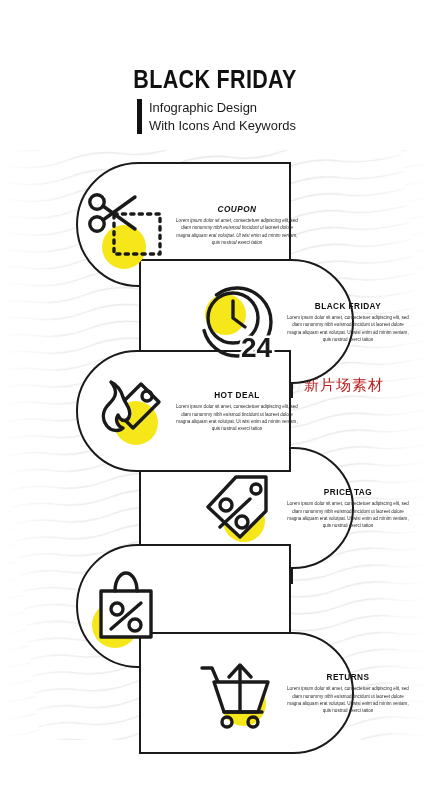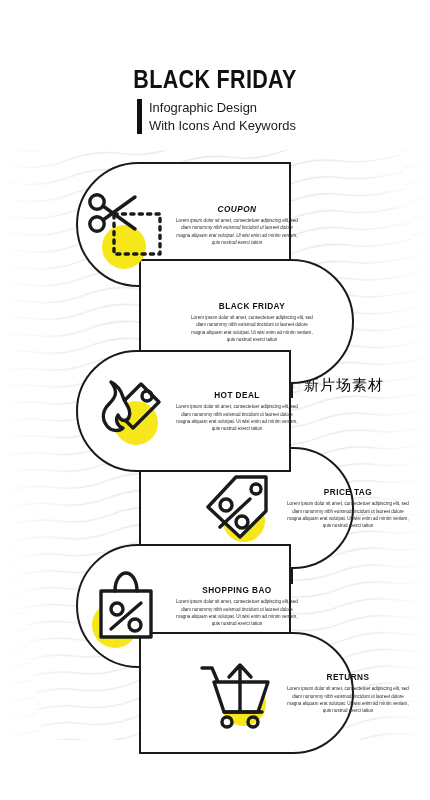--- a/index.html
+++ b/index.html
@@ -12,21 +12,21 @@
   }
   #stage{position:absolute;inset:0;width:430px;height:800px;overflow:hidden;background:#fff;}
 
   
   #bg-waves{position:absolute;inset:0;width:430px;height:800px;z-index:0;}
 
   
   #watermark{
     position:absolute;left:283px;top:376px;z-index:1;
     display:flex;align-items:center;gap:4px;
-    color:#000000;font-size:15px;letter-spacing:1px;
+    color:#b91c1c;font-size:15px;letter-spacing:1px;
     font-family:Liberation Mono, monospace;
     user-select:none;
   }
   #watermark .wm-circle{
     width:15px;height:15px;border-radius:50%;
     border:1.6px solid #e9e9e9;
     display:flex;align-items:center;justify-content:center;
   }
   #watermark .wm-circle i{display:block;width:6px;height:6px;background:#e9e9e9;border-radius:1px;}
 
@@ -153,20 +153,31 @@
         </div>
         <div class="text-slot">
           <p class="card-title">COUPON</p>
           <p class="card-body">Lorem ipsum dolor sit amet, consectetuer adipiscing elit, sed diam nonummy nibh euismod tincidunt ut laoreet dolore magna aliquam erat volutpat. Ut wisi enim ad minim veniam, quis nostrud exerci tation</p>
         </div>
       </div>
     </div>
 
     <div class="card right" style="left:139px;top:259px;width:215px;height:125px;">
       <div class="card-inner" style="padding-left:48px;">
+        <div class="icon-slot">
+          <div class="ydot" style="width:41px;height:41px;left:16px;top:20px;"></div>
+          <svg width="80" height="80" viewBox="0 0 80 80">
+            <g fill="none" stroke="#1a1a1a" stroke-width="3.4" stroke-linecap="round" stroke-linejoin="round">
+              <path d="M40 6 A34 34 0 1 0 40 74 A34 34 0 0 0 40 6" stroke-dasharray="150 40" stroke-dashoffset="-62"></path>
+              <circle cx="36" cy="36" r="25"></circle>
+              <path d="M36 19 L36 36 L48 45"></path>
+            </g>
+            <text x="44" y="75" font-family="'Liberation Sans',sans-serif" font-size="28" font-weight="bold" fill="#1a1a1a" stroke="#fff" stroke-width="5" paint-order="stroke">24</text>
+          </svg>
+        </div>
         <div class="text-slot">
           <p class="card-title">BLACK FRIDAY</p>
           <p class="card-body">Lorem ipsum dolor sit amet, consectetuer adipiscing elit, sed diam nonummy nibh euismod tincidunt ut laoreet dolore magna aliquam erat volutpat. Ut wisi enim ad minim veniam, quis nostrud exerci tation</p>
         </div>
       </div>
     </div>
 
     <div class="card right" style="left:139px;top:447px;width:215px;height:122px;">
       <div class="card-inner" style="padding-left:48px;">
         <div class="icon-slot">
@@ -213,24 +224,20 @@
           <div class="ydot" style="width:46px;height:46px;left:14px;top:44px;"></div>
           <svg width="82" height="82" viewBox="0 0 82 82">
             <g fill="none" stroke="#1a1a1a" stroke-width="3.4" stroke-linecap="round" stroke-linejoin="round">
               <path d="M16 26 L66 26 L66 72 L16 72 Z" fill="#fff"></path>
               <path d="M30 26 C30 14 36 8 41 8 C46 8 52 14 52 26"></path>
               <circle cx="32" cy="44" r="6"></circle>
               <circle cx="50" cy="60" r="6"></circle>
               <line x1="26" y1="64" x2="56" y2="38"></line>
             </g>
           </svg>
-        </div>
-        <div class="text-slot">
-          <p class="card-title">SHOPPING BAO</p>
-          <p class="card-body">Lorem ipsum dolor sit amet, consectetuer adipiscing elit, sed diam nonummy nibh euismod tincidunt ut laoreet dolore magna aliquam erat volutpat. Ut wisi enim ad minim veniam, quis nostrud exerci tation</p>
         </div>
       </div>
     </div>
 
     <div class="card right" style="left:139px;top:632px;width:215px;height:122px;">
       <div class="card-inner" style="padding-left:48px;align-items:center;">
         <div class="icon-slot">
           <div class="ydot" style="width:45px;height:45px;left:32px;top:36px;"></div>
           <svg width="82" height="82" viewBox="0 0 82 82">
             <g fill="none" stroke="#1a1a1a" stroke-width="3.4" stroke-linecap="round" stroke-linejoin="round">

